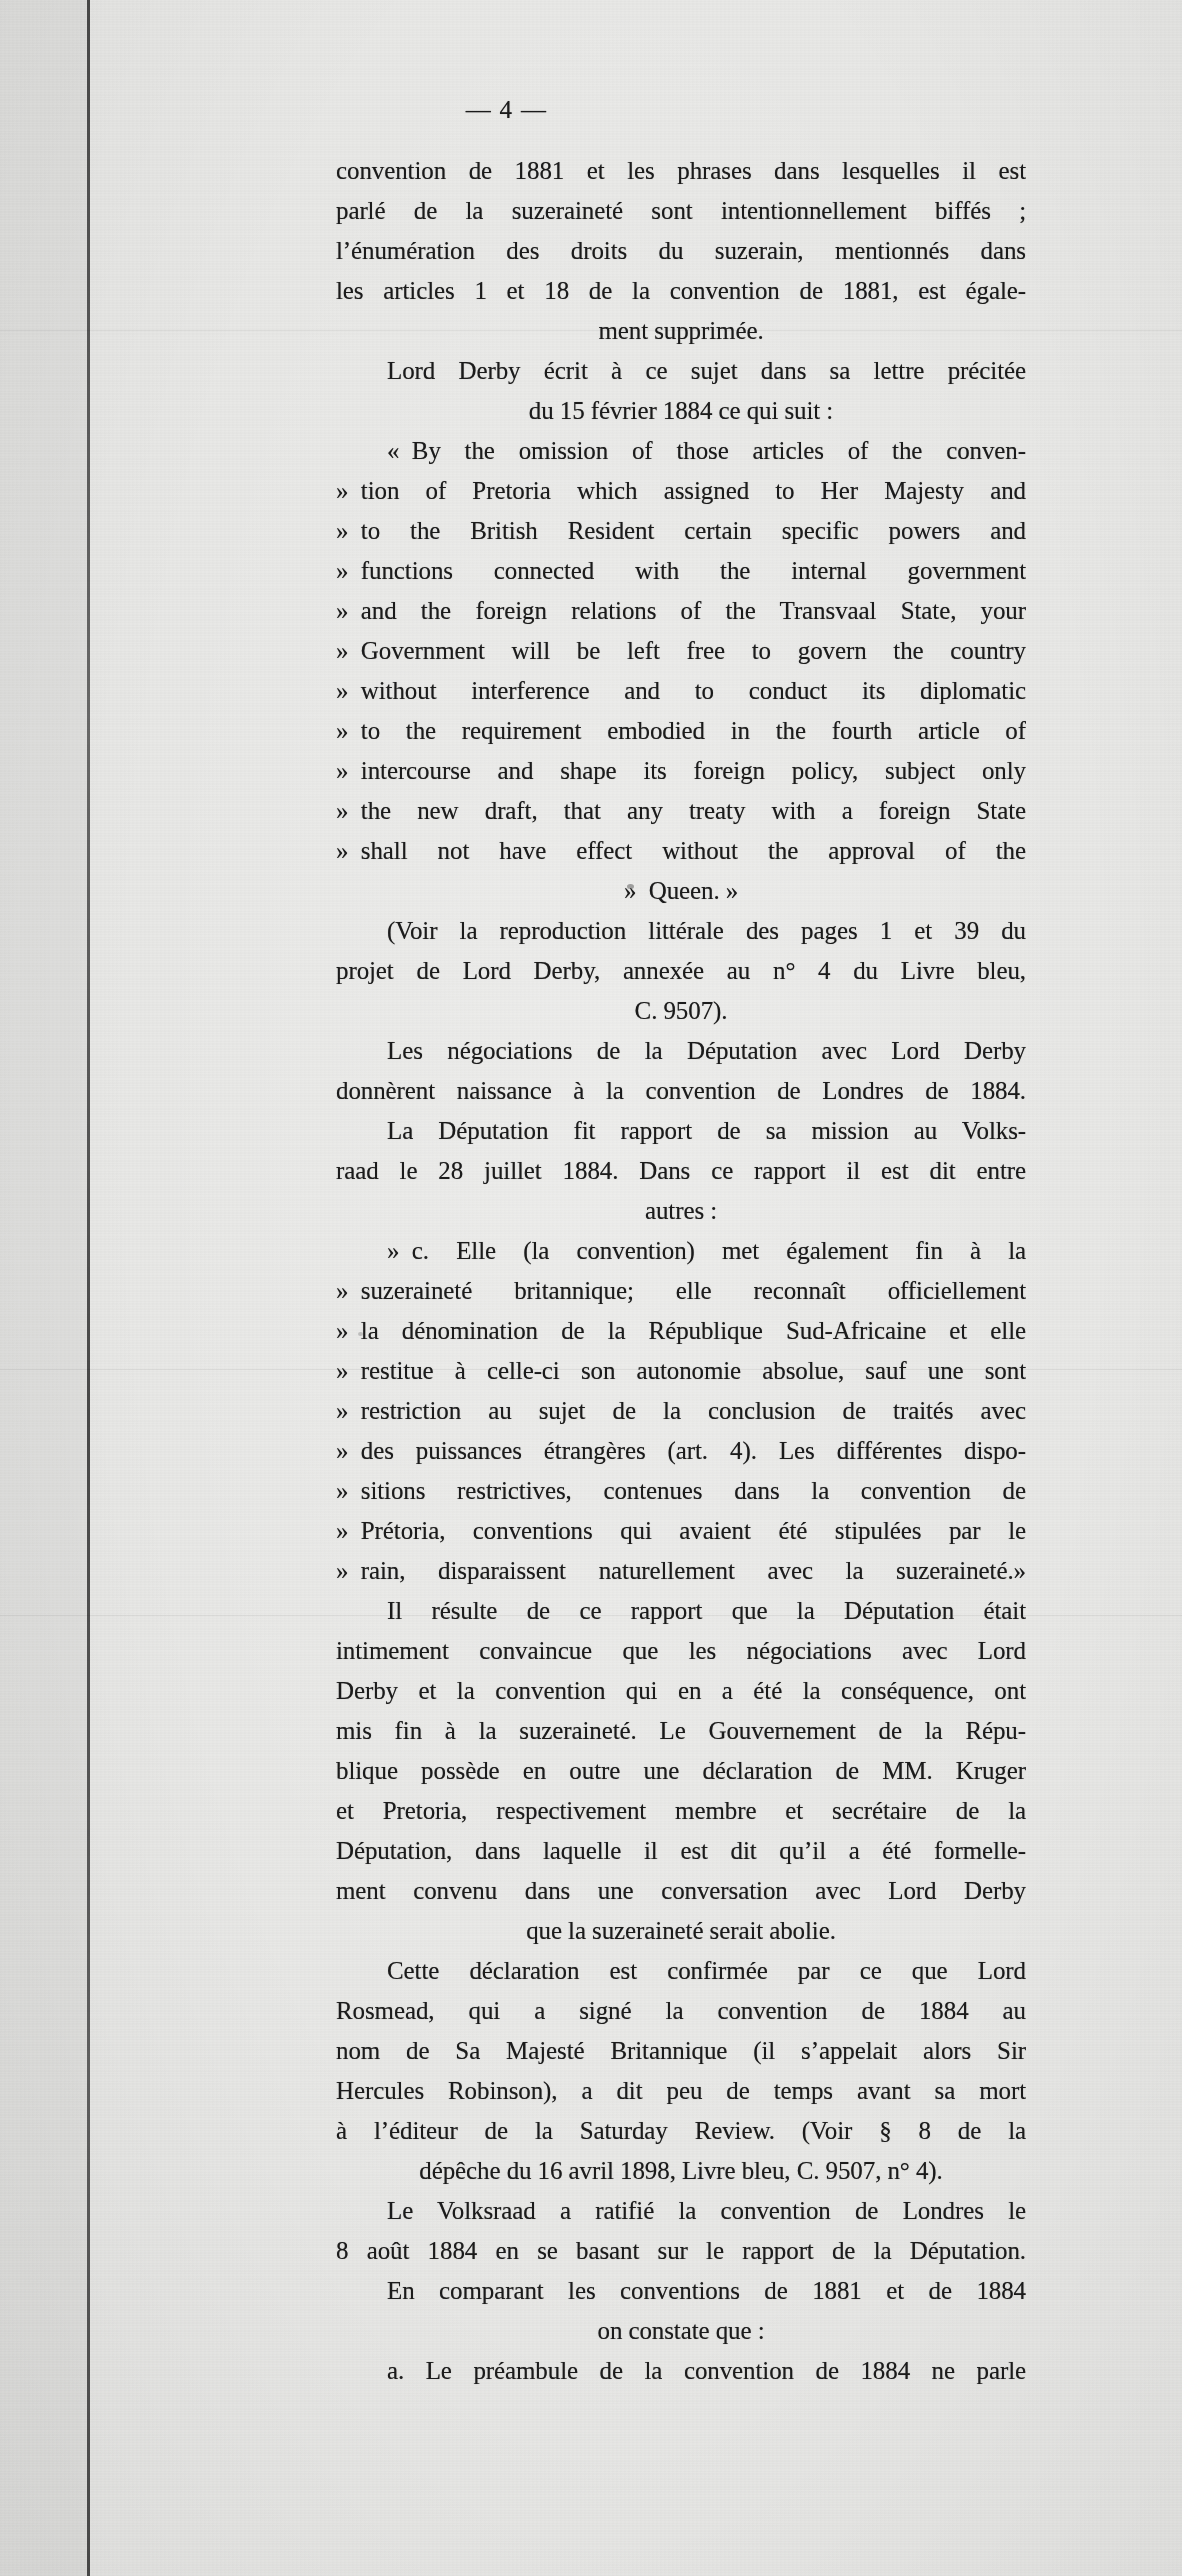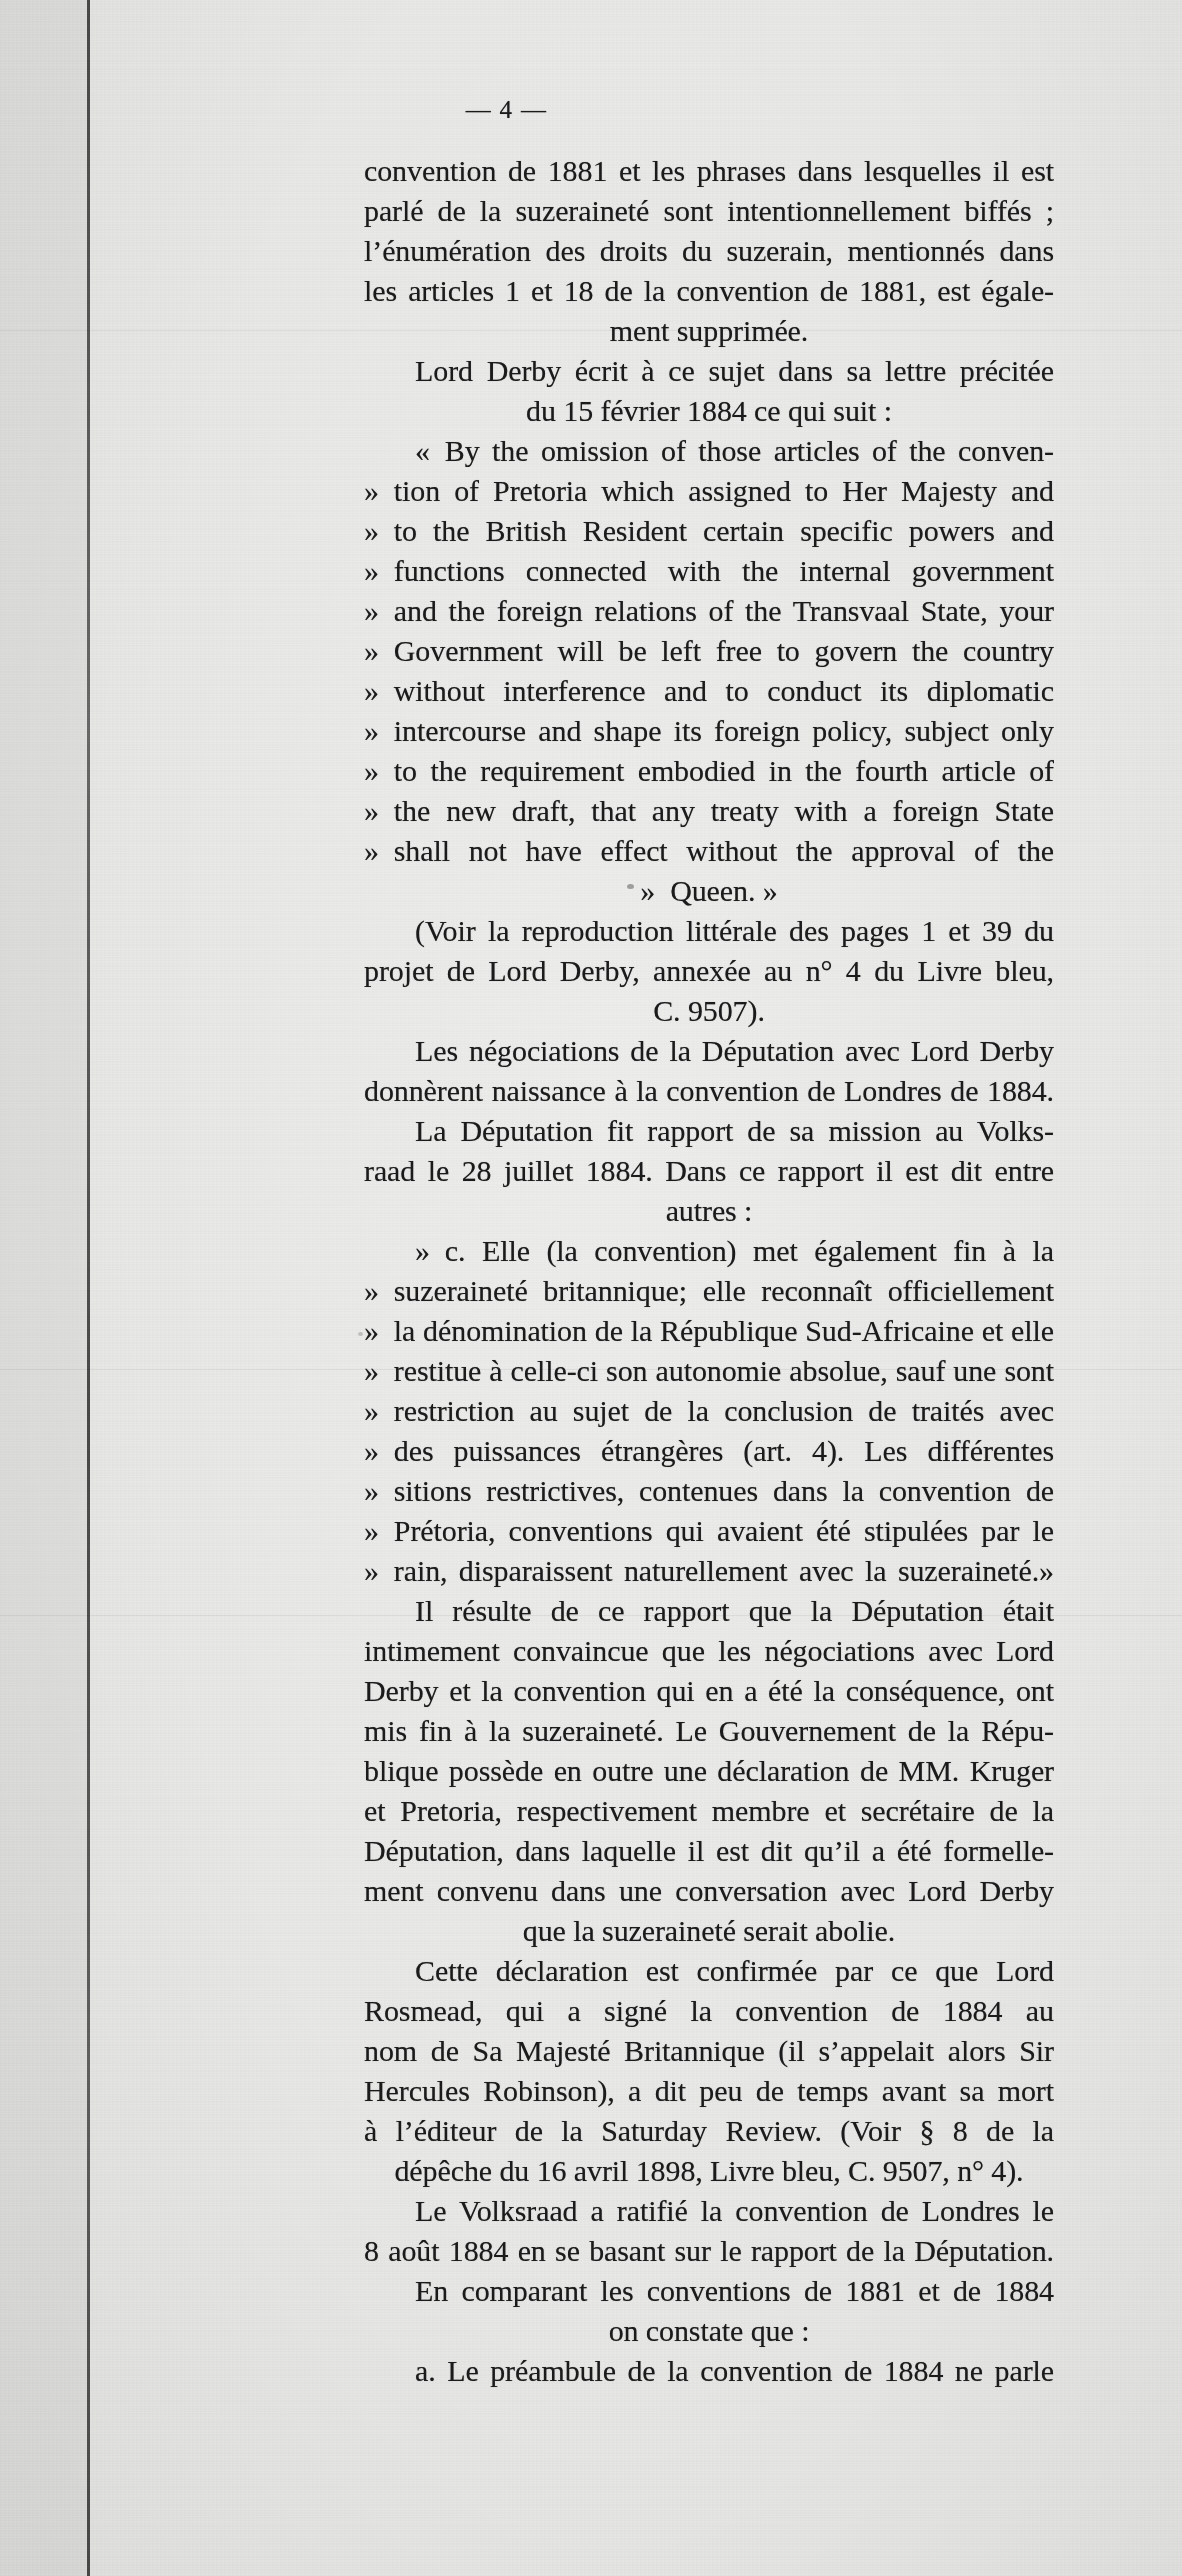--- a/index.html
+++ b/index.html
@@ -65,24 +65,23 @@
     font-size: 25px;
     letter-spacing: 1.3px;
     color: var(--ink, #1b1b1b);
     text-shadow: 0 0 0.7px rgba(25,25,25,0.55);
   }
   .textblock {
     position: absolute;
     left: 336px;
     top: 151px;
     width: 690px;
-    font-size: 30px;
+    font-size: 25px;
     letter-spacing: -0.1px;
     text-shadow: 0 0 0.7px rgba(25,25,25,0.5);
-    margin-left: 28px;
   }
   .line {
     height: 40px;
     line-height: 40px;
     overflow: hidden;
     text-align: center;
     white-space: normal;
   }
   .line.j { text-align: justify; }
   .line.j::after { content: ""; display: inline-block; width: 100%; height: 0; }
@@ -111,22 +110,22 @@
       <div class="line"><span>ment supprimée.</span></div>
       <div class="line indent j"><span>Lord Derby écrit à ce sujet dans sa lettre précitée</span></div>
       <div class="line"><span>du 15 février 1884 ce qui suit :</span></div>
       <div class="line indent j"><span>« </span><span class="it">By the omission</span><span> of those articles of the conven-</span></div>
       <div class="line j"><span>» tion of Pretoria which assigned to Her Majesty and</span></div>
       <div class="line j"><span>» to the British Resident certain specific powers and</span></div>
       <div class="line j"><span>» functions connected with the internal government</span></div>
       <div class="line j"><span>» and the foreign relations of the Transvaal State, your</span></div>
       <div class="line j"><span>» Government will be left free to govern the country</span></div>
       <div class="line j"><span>» without interference and to conduct its diplomatic</span></div>
+      <div class="line j"><span>» to the requirement embodied in the fourth article of</span></div>
       <div class="line j"><span>» intercourse and shape its foreign policy, subject only</span></div>
-      <div class="line j"><span>» to the requirement embodied in the fourth article of</span></div>
       <div class="line j"><span>» the new draft, that any treaty with a foreign State</span></div>
       <div class="line j"><span>» shall not have effect without the approval of the</span></div>
       <div class="line"><span>» Queen. »</span></div>
       <div class="line indent j"><span>(Voir la reproduction littérale des pages 1 et 39 du</span></div>
       <div class="line j"><span>projet de Lord Derby, annexée au n° 4 du Livre bleu,</span></div>
       <div class="line"><span>C. 9507).</span></div>
       <div class="line indent j"><span>Les négociations de la Députation avec Lord Derby</span></div>
       <div class="line j"><span>donnèrent naissance à la convention de Londres de 1884.</span></div>
       <div class="line indent j"><span>La Députation fit rapport de sa mission au Volks-</span></div>
       <div class="line j"><span>raad le 28 juillet 1884. Dans ce rapport il est dit entre</span></div>

